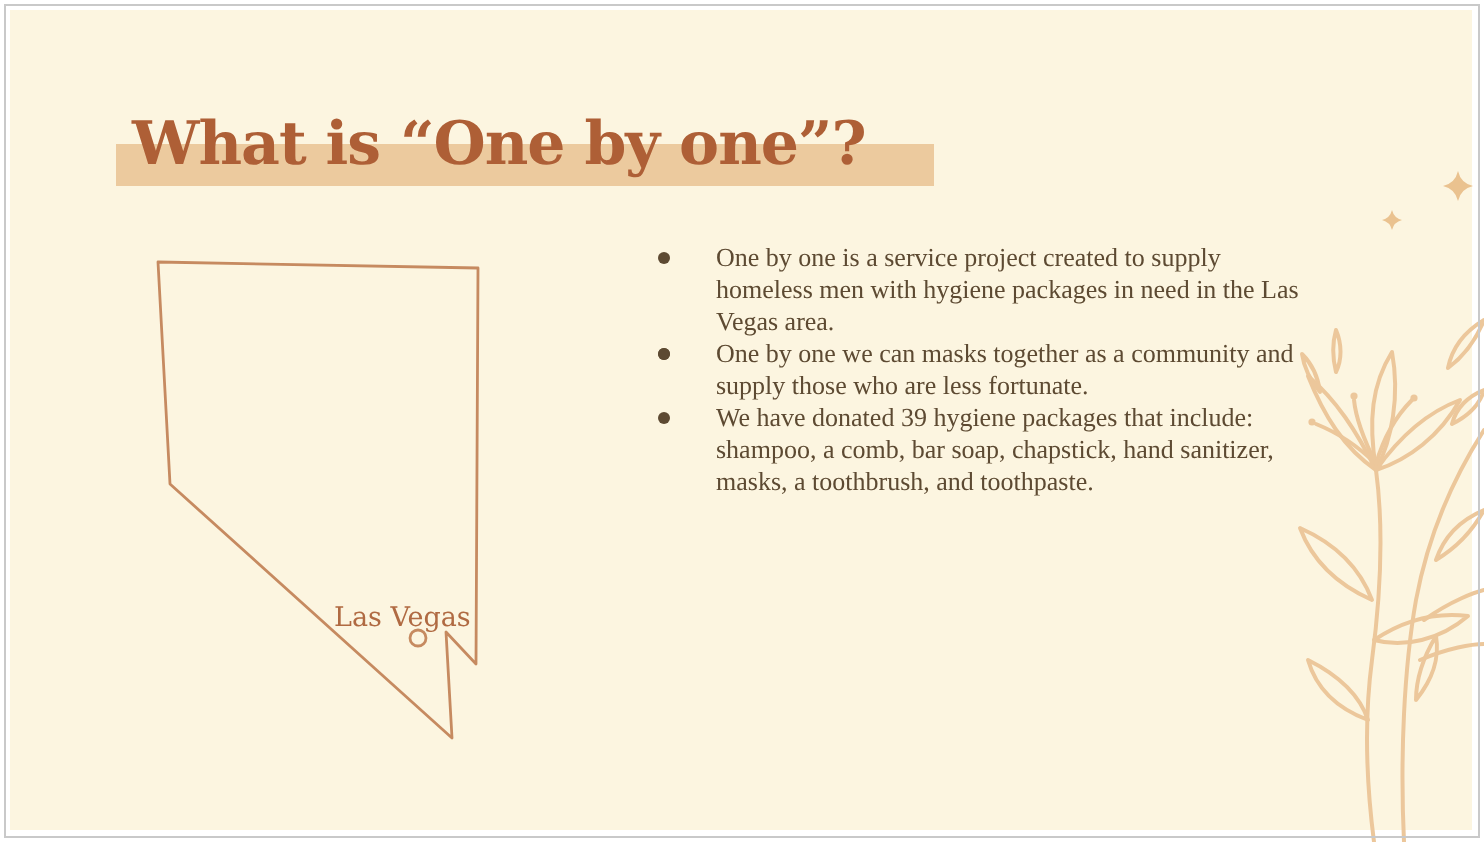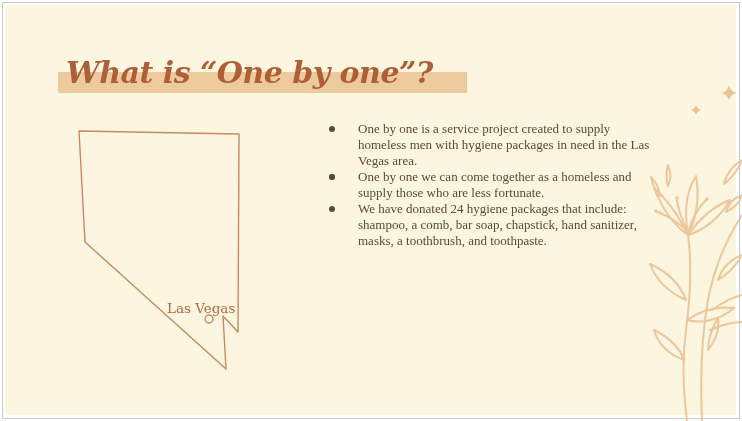--- a/index.html
+++ b/index.html
@@ -24,21 +24,21 @@
   }
   .title-highlight{
     position:absolute;left:58px;top:72px;width:409px;height:21px;
     background:#ecca9e;
     z-index:1;
   }
   .slide-title{
     position:absolute;left:66px;top:56px;margin:0;
     z-index:2;
     font-family:"DejaVu Serif", serif;
-    font-style:italic;font-weight:bold;
+    font-weight:bold;
     font-size:30px;line-height:34px;
     letter-spacing:-0.5px;
     color:#ae5f36;
     white-space:nowrap;
   }
   .bullets{
     position:absolute;left:324px;top:121px;width:332px;
     margin:0;padding:0;list-style:none;
     z-index:2;
     font-size:13px;line-height:16px;
@@ -110,22 +110,22 @@
   <ul class="bullets">
     <li>
       <span class="bullet-dot"></span>
       <span>One by one is a service project created to supply homeless men with hygiene packages in need in the Las Vegas area.</span>
     </li>
     <li>
       <span class="bullet-dot"></span>
     </li>
     <li>
       <span class="bullet-dot"></span>
-      <span>One by one we can come together as a homeless and supply those who are less fortunate.</span>
+      <span>One by one we can masks together as a community and supply those who are less fortunate.</span>
     </li>
     <li>
       <span class="bullet-dot"></span>
-      <span>We have donated 24 hygiene packages that include: shampoo, a comb, bar soap, chapstick, hand sanitizer, masks, a toothbrush, and toothpaste.</span>
+      <span>We have donated 39 hygiene packages that include: shampoo, a comb, bar soap, chapstick, hand sanitizer, masks, a toothbrush, and toothpaste.</span>
     </li>
   </ul>
 
   <div class="page-border"></div>
 </div>
 
 </body></html>

